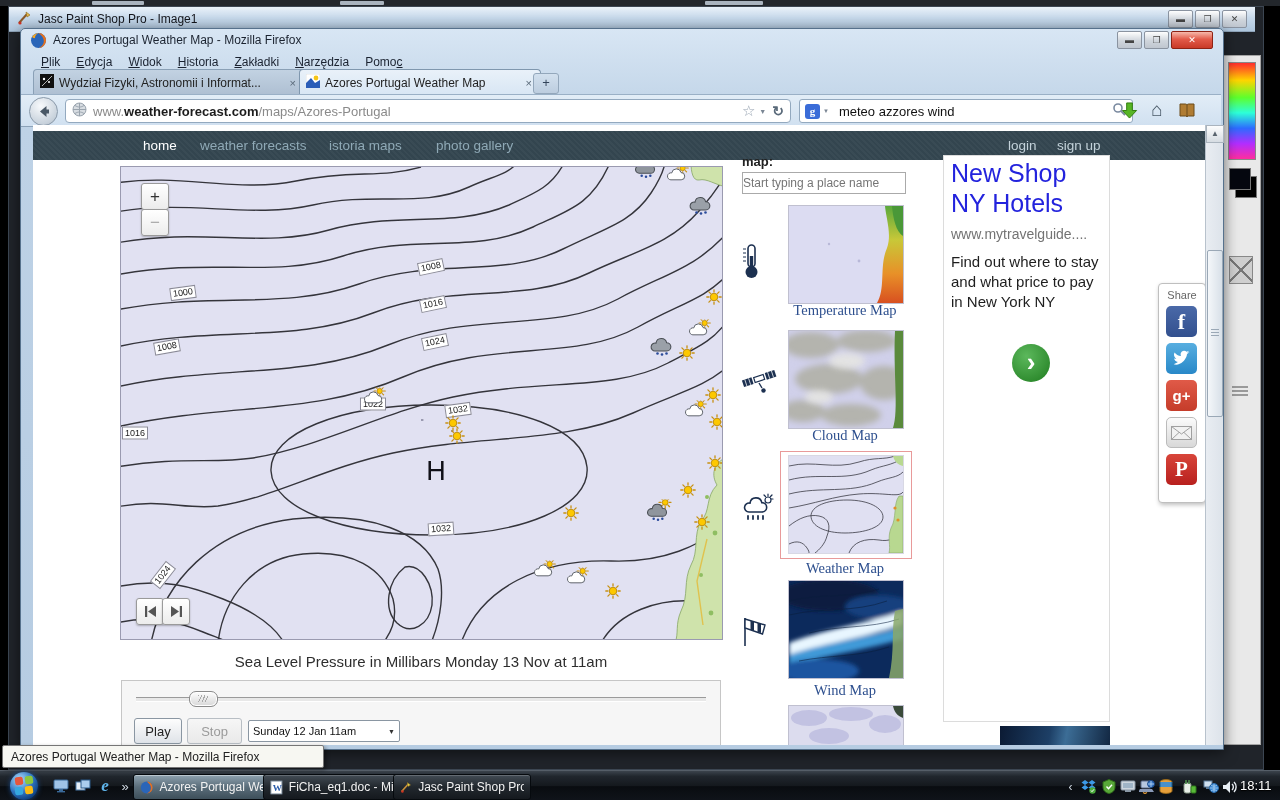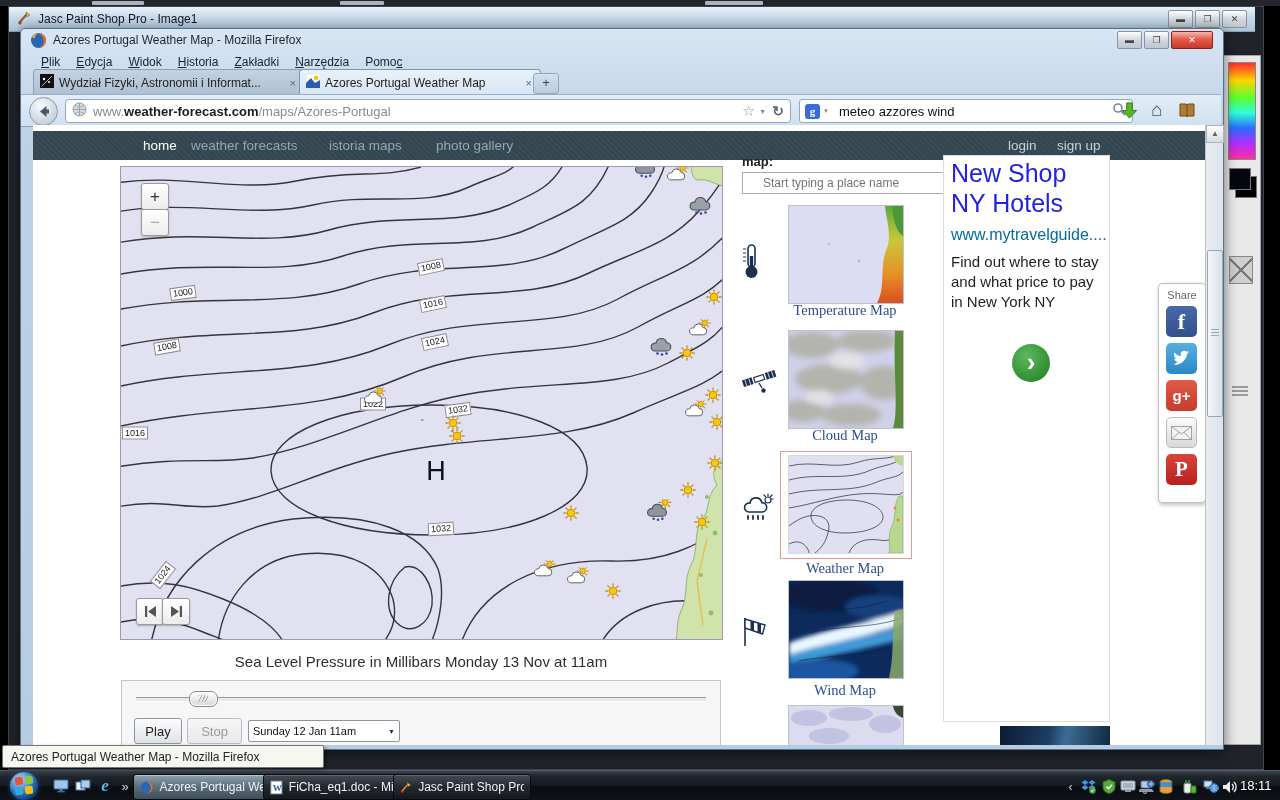--- a/index.html
+++ b/index.html
@@ -100,31 +100,31 @@
   .ctl-btn{position:absolute;height:24px;border:1px solid #8a96a2;border-radius:3px;
     background:linear-gradient(#fdfdfd,#dfe3e8);font-size:13px;color:#222;display:flex;align-items:center;justify-content:center}
   .ctl-btn.disabled{color:#9a9a9a;border-color:#b8bec4;background:linear-gradient(#f6f6f6,#e9e9e9)}
   #time-select{position:absolute;left:126px;top:39px;width:142px;height:20px;border:1px solid #8a96a2;background:#fff;
     font-size:11px;color:#111;display:flex;align-items:center;padding:0 4px;border-radius:2px}
   #time-select .sel-arrow{margin-left:auto;font-size:7px;color:#333}
 
   
   #finder-label{left:709px;top:29px;font-size:13px;font-weight:bold;color:#222}
   #finder-input{left:709px;top:47px;width:162px;height:18px;border:1px solid #aaa;font-size:12px;color:#555;
-    padding:1px 20px;font-family:"Liberation Sans",sans-serif}
+    padding:1px 0;font-family:"Liberation Sans",sans-serif}
   .thumb{position:absolute;left:755px;width:114px;height:97px;border:1px solid #c0c0d0;overflow:hidden}
   .maptype-label{position:absolute;width:150px;text-align:center;font-size:14.5px;color:#2d4f8e;
     font-family:"Liberation Serif",serif}
   #weather-sel{position:absolute;left:747px;top:326px;width:130px;height:106px;border:1px solid #e89a9a;background:#fff}
   .side-ico{position:absolute;left:708px}
 
   
   #ad-box{left:910px;top:30px;width:165px;height:565px;border:1px solid #dcdcdc;background:#fff}
   #ad-title{position:absolute;left:7px;top:3px;width:150px;font-size:25px;line-height:1.18;color:#2323dd}
-  #ad-url{position:absolute;left:7px;top:70px;font-size:16px;color:#0369a1}
+  #ad-url{position:absolute;left:7px;top:70px;font-size:14px;color:#737373}
   #ad-body{position:absolute;left:7px;top:96px;width:150px;font-size:15px;line-height:1.34;color:#1e1e1e}
   #ad-btn{position:absolute;left:68px;top:188px;width:38px;height:38px;border-radius:50%;
     background:radial-gradient(circle at 38% 32%,#5cb85c,#2e8b2e 75%);color:#fff;font-size:26px;font-weight:bold;
     display:flex;align-items:center;justify-content:center;line-height:1;padding-bottom:3px;box-sizing:border-box}
   #ad-partial{left:967px;top:601px;width:110px;height:19px;background:linear-gradient(100deg,#0b1a33,#1d3f66 45%,#3c6d96 60%,#122742)}
   #thumb5{left:755px;top:580px;width:114px;height:40px;border:1px solid #c0c0d0;background:#dcdcee;overflow:hidden}
 
   
   #share-panel{left:1125px;top:158px;width:46px;height:218px;background:#fff;border:1px solid #bfbfbf;border-radius:4px;
     box-shadow:1px 2px 4px rgba(0,0,0,.25)}
@@ -280,21 +280,21 @@
     <svg width="16" height="15" viewBox="0 0 16 15">
         <path d="M1,1 h5.5 a1.5,1.5 0 0 1 1.5,1.2 a1.5,1.5 0 0 1 1.5,-1.2 H15 v12 H9.5 a1.5,1.5 0 0 0 -1.5,1 a1.5,1.5 0 0 0 -1.5,-1 H1 Z" fill="#b07c32" stroke="#6a4a18"></path>
         <path d="M8,2.2 V14" stroke="#6a4a18"></path>
       </svg>
   </span>
 
   <div class="abs" id="content">
 
     <div class="abs" id="site-nav">
       <span class="nav-item active" style="left:110px">home</span>
-      <span class="nav-item" style="left:158px">weather forecasts</span>
+      <span class="nav-item" style="left:167px">weather forecasts</span>
       <span class="nav-item" style="left:296px">istoria maps</span>
       <span class="nav-item" style="left:403px">photo gallery</span>
       <span class="nav-item nav-right" style="left:975px">login</span>
       <span class="nav-item nav-right" style="left:1024px">sign up</span>
     </div>
 
     <div class="abs" id="map">
       <svg width="601" height="472" viewBox="0 0 601 472">
         <g fill="none" stroke="#26262c" stroke-width="1.4" opacity="0.92">
           <path d="M-5,16 C60,6 115,26 175,14 C235,2 258,12 300,0"></path>

